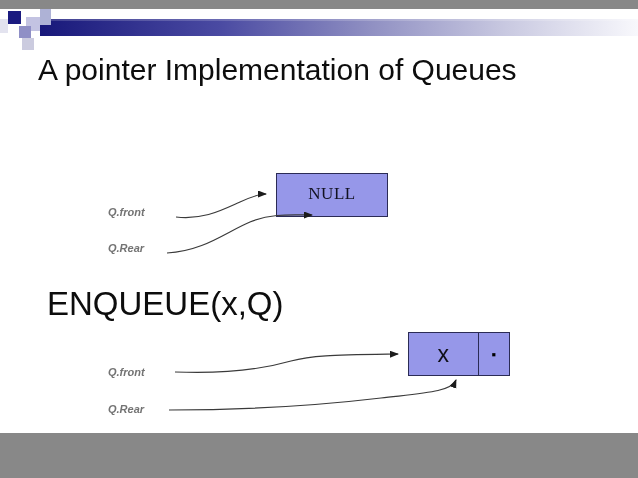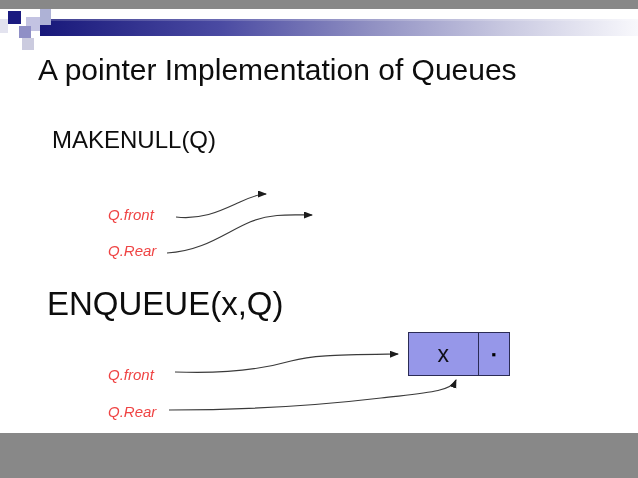--- a/index.html
+++ b/index.html
@@ -22,21 +22,21 @@
   .sq-bluegrey { left:40px; top:0;    width:11px; height:16px; background:var(--square-bluegrey); }
   
   .title {
     position:absolute; left:38px; top:40px; width:480px; margin:0;
     font-size:30px; line-height:42px; font-weight:400; color:var(--text); letter-spacing:0;
   }
   .heading { position:absolute; color:var(--text); font-weight:400; }
   .heading-makenull { left:52px; top:117px; font-size:24px; }
   .heading-enqueue  { left:47px; top:276px; font-size:33px; }
   .ptr-label {
-    position:absolute; font-size:15px; font-weight:normal; font-style:italic; color:#ef4444;
+    position:absolute; font-size:11px; font-weight:bold; font-style:italic; color:#737373;
   }
   .lbl-m-front { left:108px; top:197px; }
   .lbl-m-rear  { left:108px; top:233px; }
   .lbl-e-front { left:108px; top:357px; }
   .lbl-e-rear  { left:108px; top:394px; }
   
   .node {
     position:absolute; background:var(--box-fill); border:1px solid var(--box-border);
     box-sizing:border-box; display:flex; align-items:center; justify-content:center;
   }
@@ -61,23 +61,25 @@
   <div class="bar"></div>
   <div class="sq sq-navy"></div>
   <div class="sq sq-lavender"></div>
   <div class="sq sq-faint"></div>
   <div class="sq sq-slate"></div>
   <div class="sq sq-pale"></div>
   <div class="sq sq-bluegrey"></div>
 
   <h1 class="title">A pointer Implementation of Queues</h1>
 
-  <div class="heading heading-makenull">MAKENULL(Q)</div>
   <div class="ptr-label lbl-m-front">Q.front</div>
   <div class="ptr-label lbl-m-rear">Q.Rear</div>
+  <div class="node node-null">
+    <span class="node-text">NULL</span>
+  </div>
 
   <div class="heading heading-enqueue">ENQUEUE(x,Q)</div>
   <div class="ptr-label lbl-e-front">Q.front</div>
   <div class="ptr-label lbl-e-rear">Q.Rear</div>
   <div class="node node-x">
     <div class="cell cell-value">
       <span>x</span>
     </div>
     <div class="cell cell-ptr">
       <span>▪</span>

